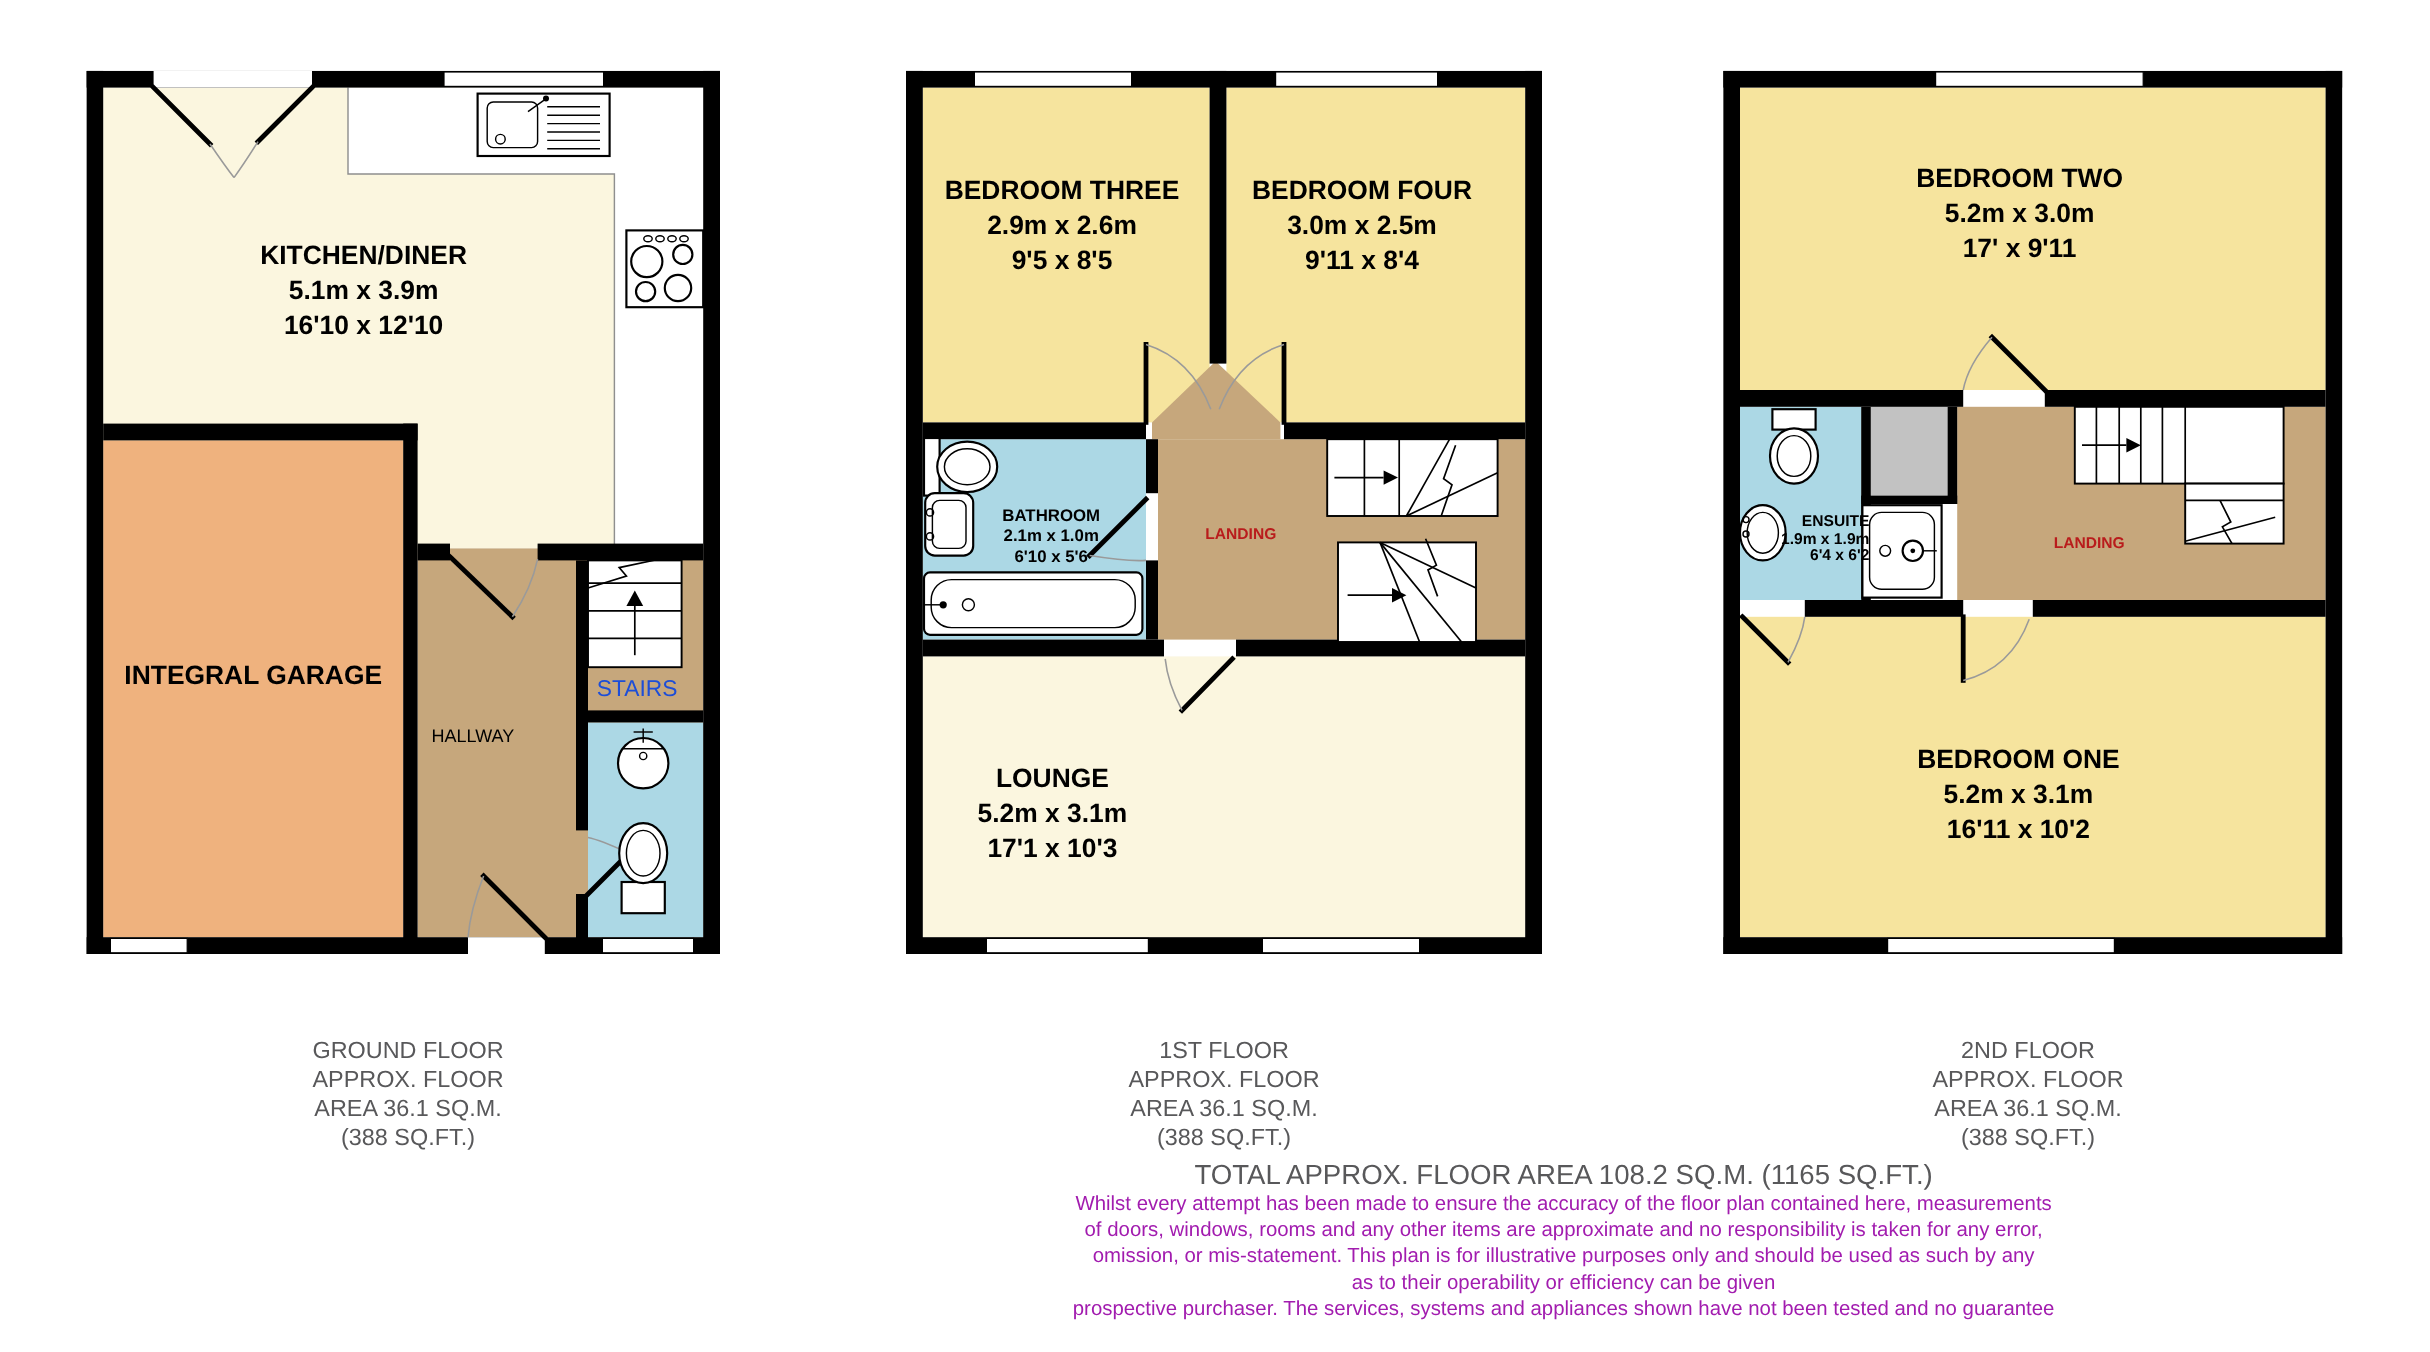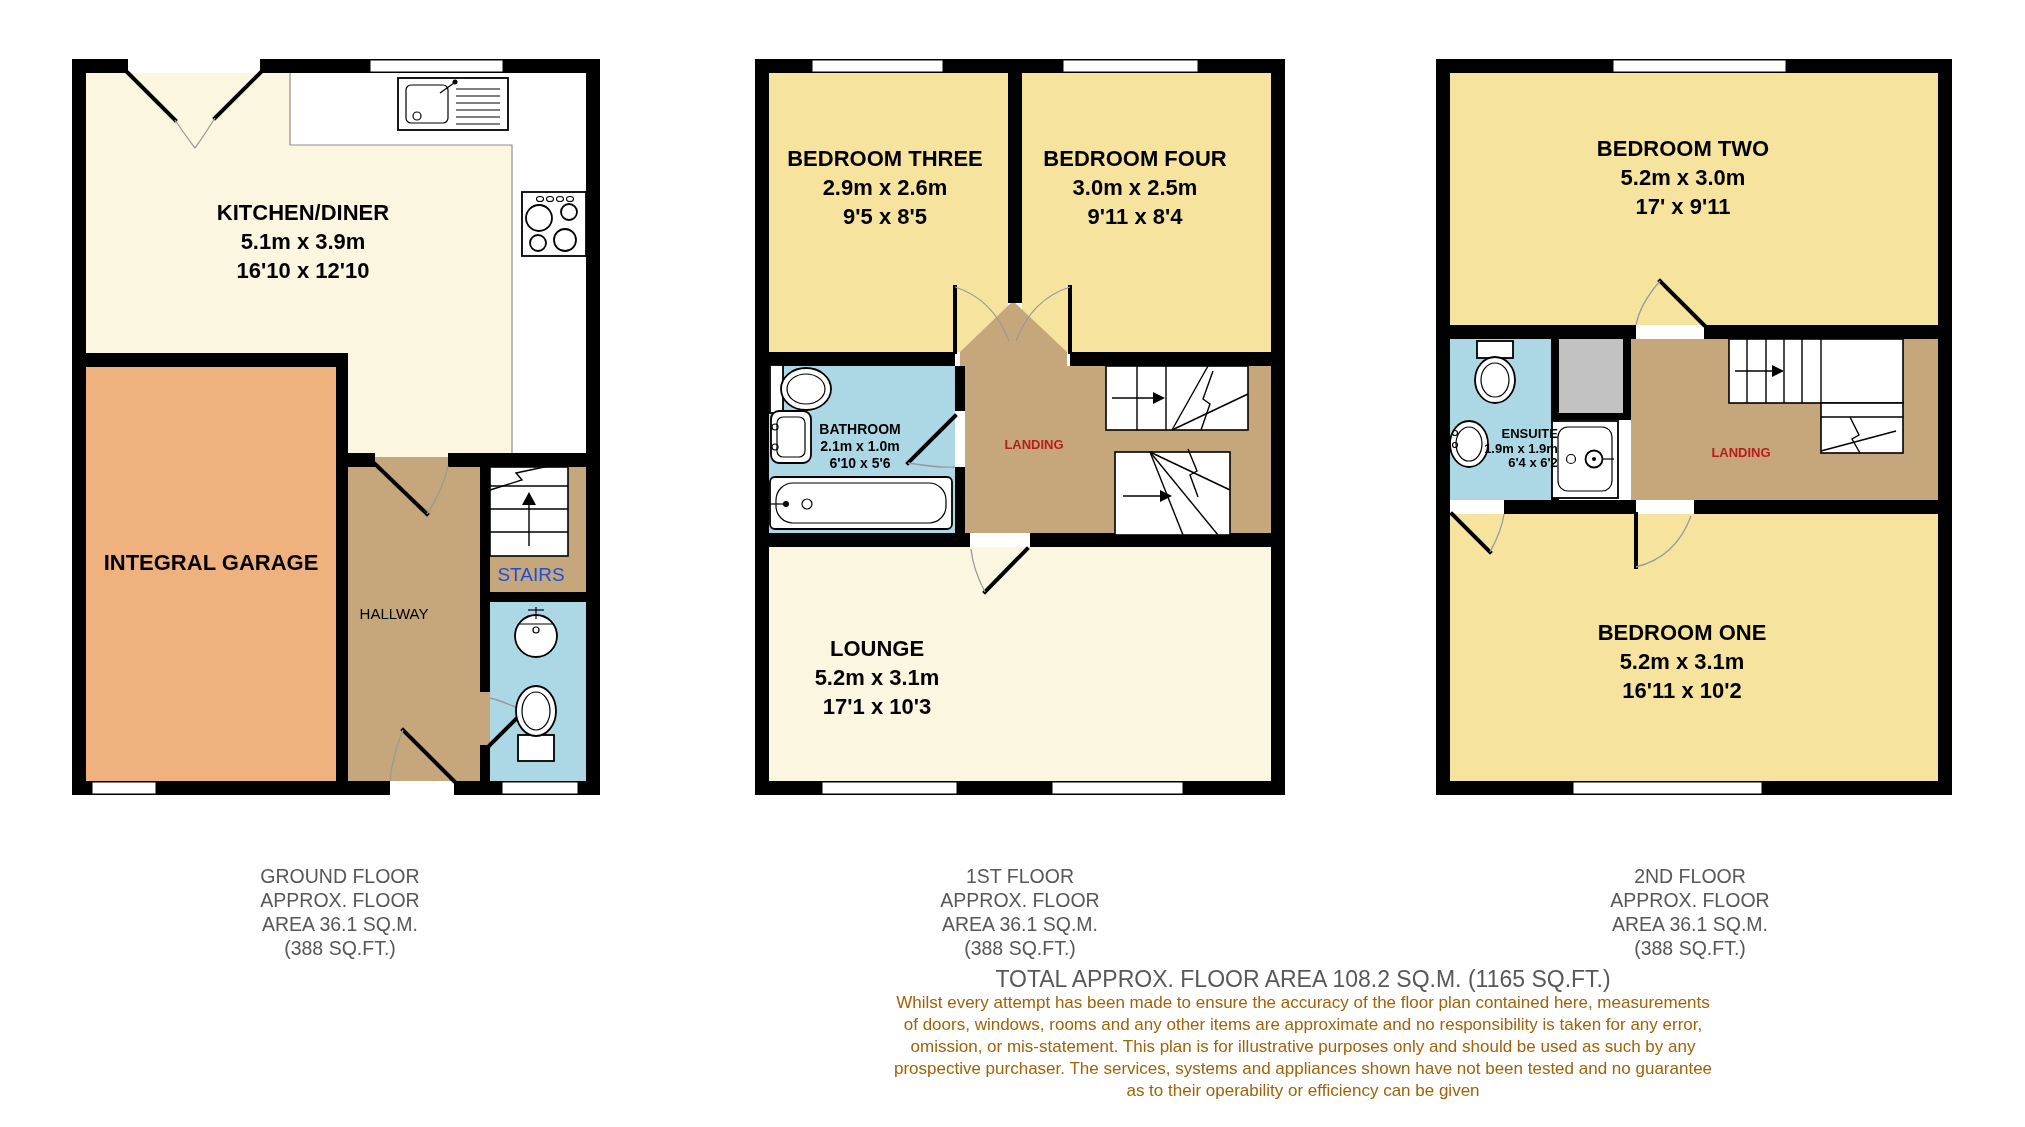--- a/index.html
+++ b/index.html
@@ -5,33 +5,33 @@
 <style>
   html,body{margin:0;padding:0;background:#fff;}
   .canvas{position:relative;width:2025px;height:1127px;background:#ffffff;
           font-family:"Liberation Sans", sans-serif;overflow:hidden;}
   svg.plan{position:absolute;}
   .lbl{position:absolute;transform:translateX(-50%);text-align:center;white-space:nowrap;
        color:#000;font-weight:bold;font-size:22px;line-height:29px;}
   .lbl-land{position:absolute;transform:translateX(-50%);text-align:center;white-space:nowrap;
        color:#b91c1c;font-weight:bold;font-size:13px;line-height:22px;}
   .lbl-sm{position:absolute;transform:translateX(-50%);text-align:center;white-space:nowrap;
-       color:#000;font-weight:bold;font-size:14px;line-height:17px;}
+       color:#000;font-weight:bold;font-size:14px;line-height:17px;margin-left:16px;}
   .lbl-xs{position:absolute;transform:translateX(-50%);text-align:right;white-space:nowrap;
        color:#000;font-weight:bold;font-size:13px;line-height:14.5px;}
   .lbl-p15{position:absolute;transform:translateX(-50%);text-align:center;white-space:nowrap;
        color:#000;font-size:15px;line-height:17px;}
   .lbl-p19{position:absolute;transform:translateX(-50%);text-align:center;white-space:nowrap;
        color:#1d4ed8;font-size:19px;line-height:21px;}
   .caption{position:absolute;transform:translateX(-50%);text-align:center;white-space:nowrap;
        color:#58585A;font-size:19.5px;line-height:24px;}
   .total{position:absolute;transform:translateX(-50%);text-align:center;white-space:nowrap;
        color:#58585A;font-size:23px;line-height:26px;}
   .disc{position:absolute;transform:translateX(-50%);text-align:center;white-space:nowrap;
-       color:#a16207;font-size:17px;line-height:22px;}
+       color:#a21caf;font-size:17px;line-height:22px;}
   
   .wall{fill:#000000;}
   .win{fill:#ffffff;stroke:#000;stroke-width:1;}
   .gap{fill:#ffffff;}
   .leaf{stroke:#000;stroke-width:4;stroke-linecap:square;}
   .arc{fill:none;stroke:#9a9a9a;stroke-width:1.3;}
   .fix{fill:#ffffff;stroke:#000;stroke-width:1.8;}
   .fixthin{fill:none;stroke:#000;stroke-width:1.2;}
   .stairbox{fill:#ffffff;stroke:#000;stroke-width:1.6;}
   .tread{stroke:#000;stroke-width:1.4;}
@@ -365,17 +365,17 @@
     <div>APPROX. FLOOR</div>
     <div>AREA 36.1 SQ.M.</div>
     <div>(388 SQ.FT.)</div>
   </div>
 
   <div class="total" style="left:1303px;top:966px">TOTAL APPROX. FLOOR AREA 108.2 SQ.M. (1165 SQ.FT.)</div>
   <div class="disc" style="left:1303px;top:992px">
     <div>Whilst every attempt has been made to ensure the accuracy of the floor plan contained here, measurements</div>
     <div>of doors, windows, rooms and any other items are approximate and no responsibility is taken for any error,</div>
     <div>omission, or mis-statement. This plan is for illustrative purposes only and should be used as such by any</div>
+    <div>as to their operability or efficiency can be given</div>
     <div>prospective purchaser. The services, systems and appliances shown have not been tested and no guarantee</div>
-    <div>as to their operability or efficiency can be given</div>
   </div>
 
 </div>
 
 </body></html>

